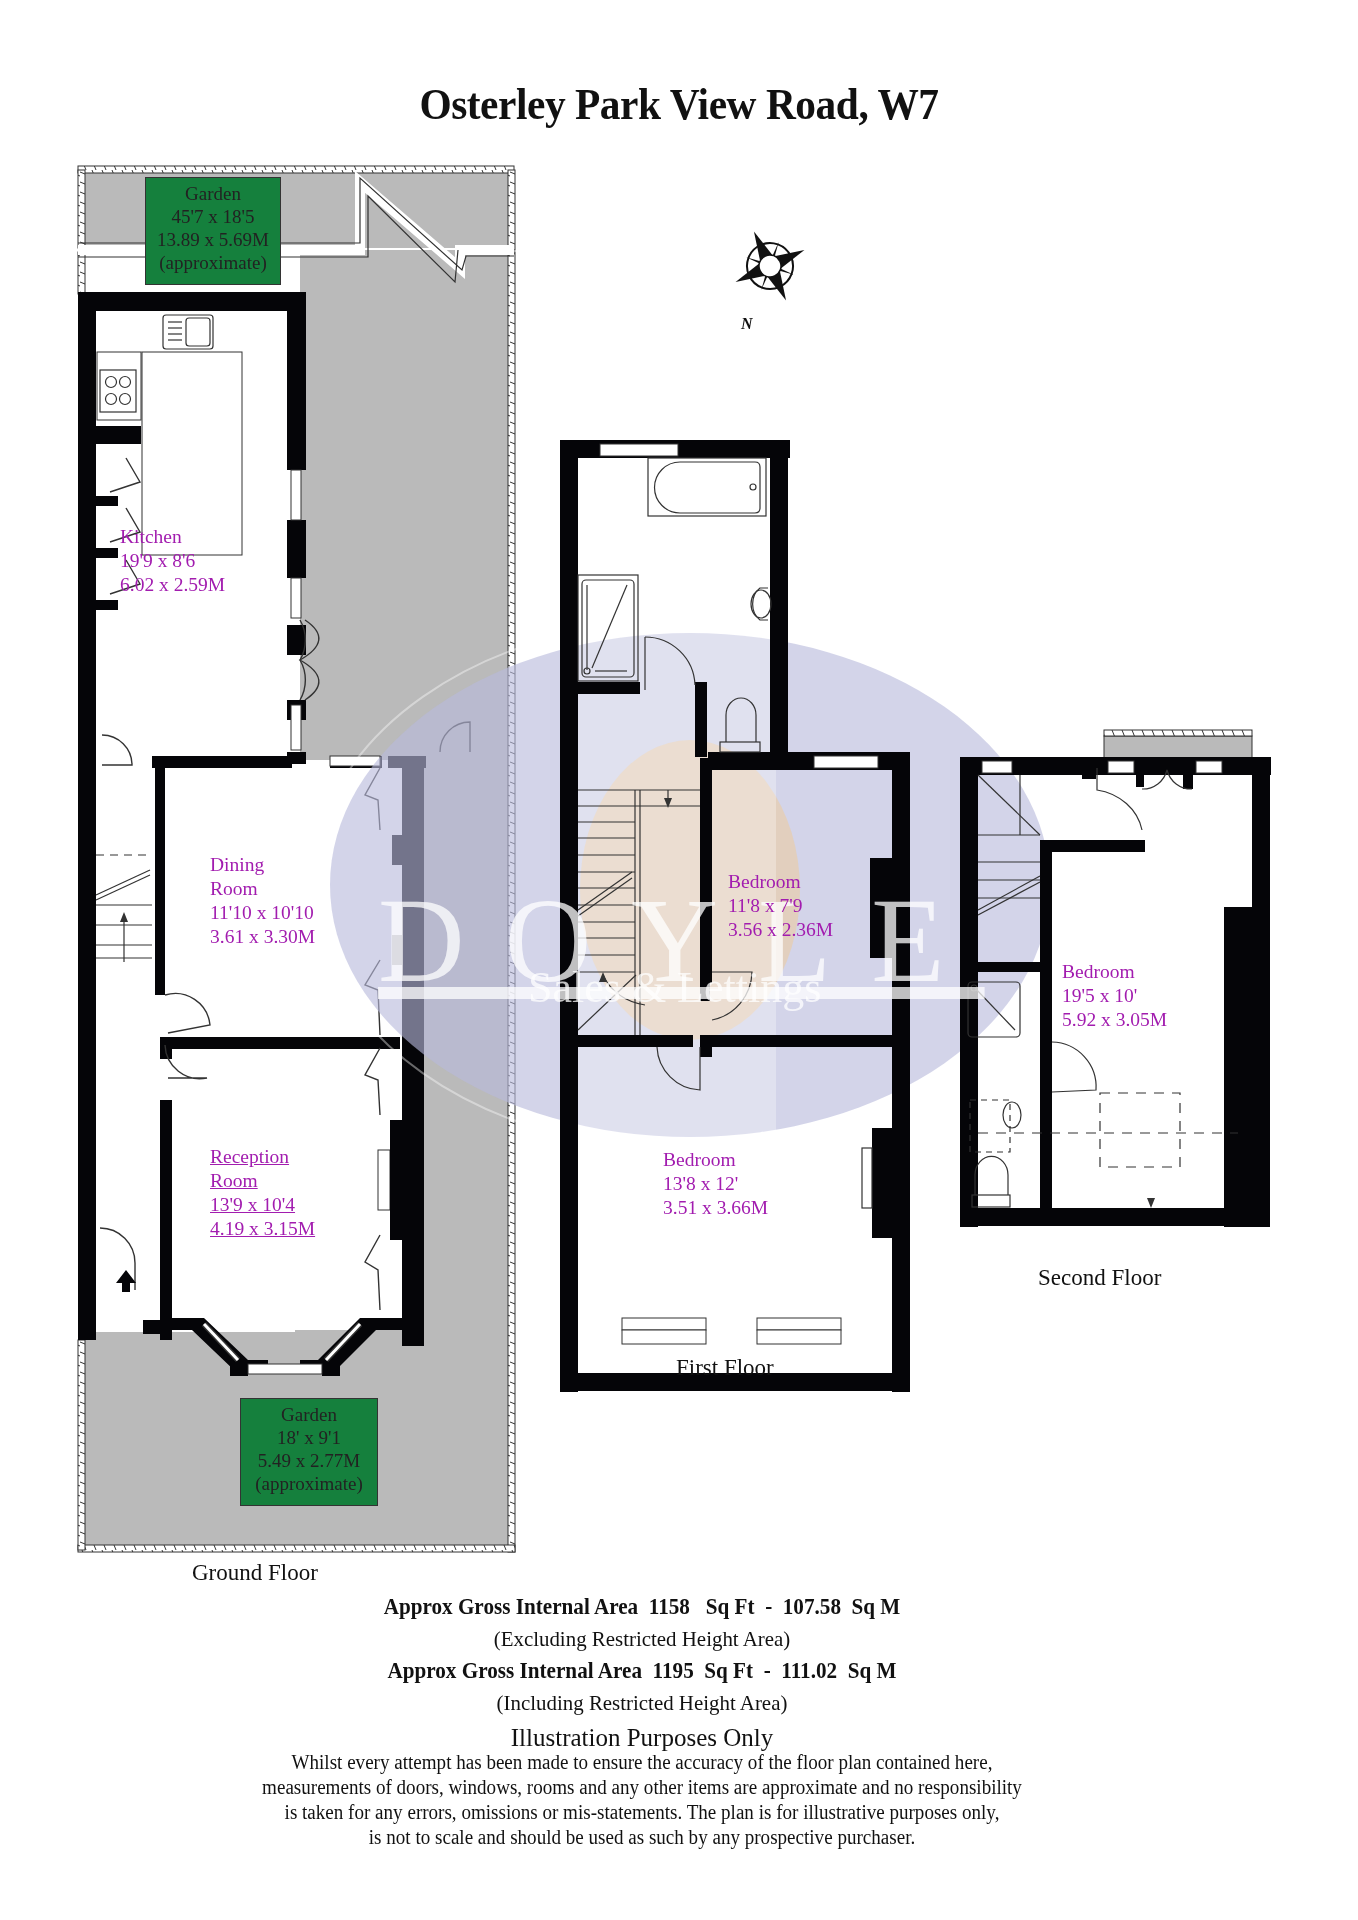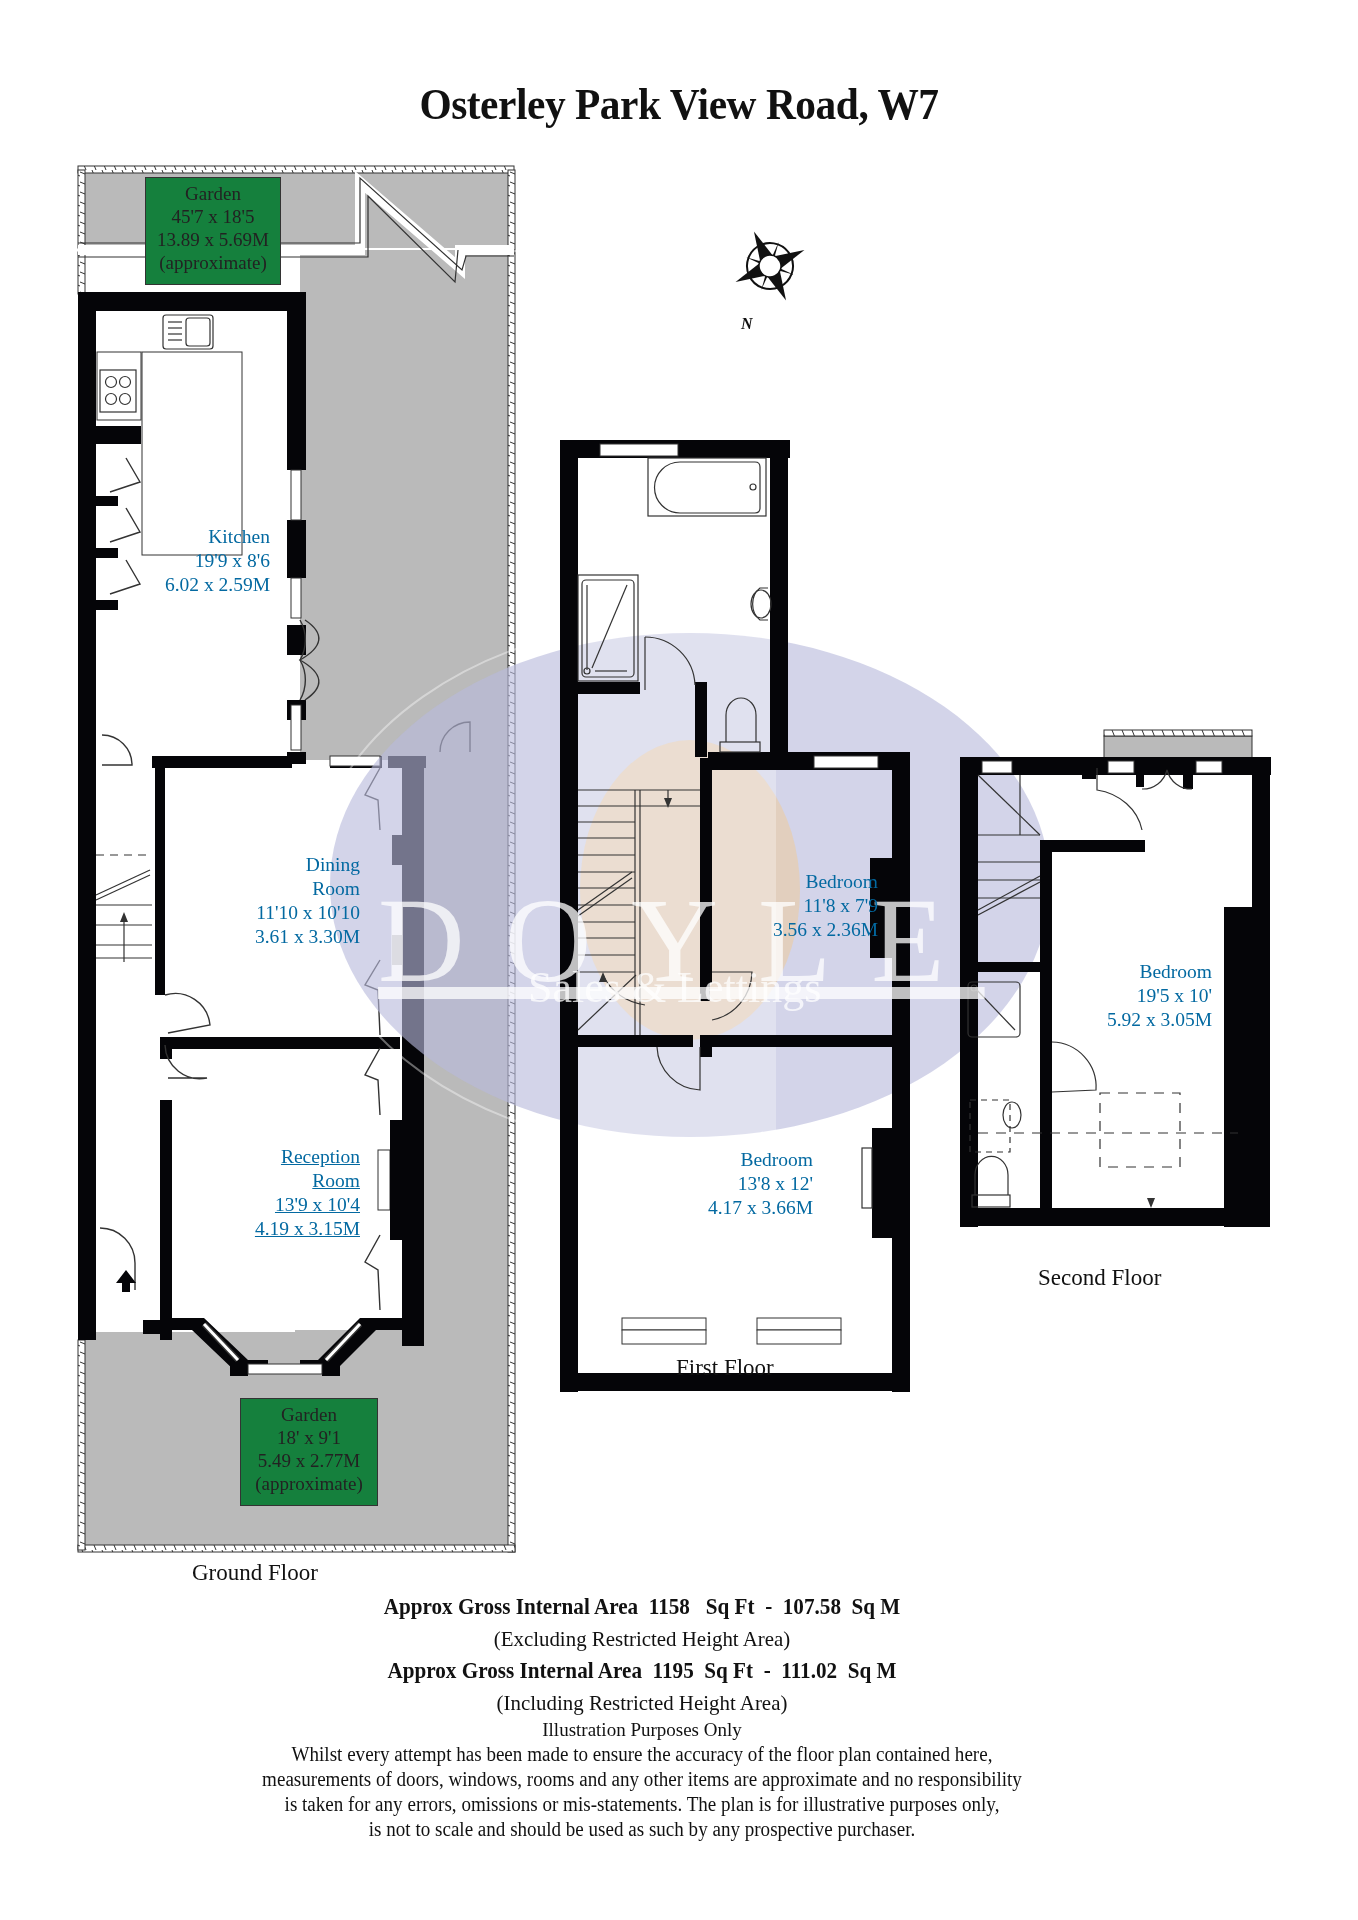--- a/index.html
+++ b/index.html
@@ -1,28 +1,28 @@
 <!DOCTYPE html>
 <html><head>
 <meta charset="utf-8">
 <style>
   html, body { margin: 0; padding: 0; background: #ffffff; }
   body { width: 1358px; height: 1920px; position: relative; overflow: hidden; font-family: "Liberation Serif", "DejaVu Serif", serif; color: #111; }
   .title { position: absolute; left: 0; top: 78px; width: 1358px; text-align: center; font-size: 45px; font-weight: bold; letter-spacing: -0.5px; transform: scaleX(0.92); }
   svg.plan { position: absolute; left: 0; top: 0; }
-  .lbl { position: absolute; text-align: right; font-size: 19.5px; line-height: 24px; color: #0369a1; }
+  .lbl { position: absolute; text-align: left; font-size: 19.5px; line-height: 24px; color: #a21caf; }
   .lbl span { display: block; white-space: nowrap; }
   .gbox { position: absolute; background: #15803d; border: 1.5px solid #333; text-align: center; font-size: 19px; line-height: 23px; color: #222; box-sizing: border-box; padding-top: 4px; }
   .gbox span { display: block; white-space: nowrap; }
   .floor-lbl { position: absolute; font-size: 23px; color: #111; white-space: nowrap; }
   .north { position: absolute; font-size: 16px; font-style: italic; font-weight: bold; }
   .area { position: absolute; left: 0; width: 1284px; text-align: center; }
   .area .b { font-size: 23px; font-weight: bold; display: block; line-height: 34px; transform: scaleX(0.92); }
   .area .n { font-size: 22px; display: block; line-height: 30px; transform: scaleX(0.95); }
-  .area .s { font-size: 19px; display: block; line-height: 24px; }
+  .area .s { font-size: 25px; display: block; line-height: 24px; margin-top: 8px; }
   .area .d { font-size: 20.5px; display: block; line-height: 25px; transform: scaleX(0.93); }
   .wm-text { position: absolute; color: rgba(255,255,255,0.75); font-family: "Liberation Serif", serif; white-space: nowrap; }
 </style>
 </head>
 <body>
 
 <div class="title">Osterley Park View Road, W7</div>
 
 <svg class="plan" width="1358" height="1920" viewBox="0 0 1358 1920">
   <defs>
@@ -347,21 +347,21 @@
 <div class="floor-lbl" style="left:192px; top:1560px;">Ground Floor</div>
 
 <div class="lbl" style="left:728px; top:870px; width:150px;">
   <span>Bedroom</span>
   <span>11'8 x 7'9</span>
   <span>3.56 x 2.36M</span>
 </div>
 <div class="lbl" style="left:663px; top:1148px; width:150px;">
   <span>Bedroom</span>
   <span>13'8 x 12'</span>
-  <span>4.17 x 3.66M</span>
+  <span>3.51 x 3.66M</span>
 </div>
 <div class="floor-lbl" style="left:676px; top:1355px;">First Floor</div>
 
 <div class="lbl" style="left:1062px; top:960px; width:150px;">
   <span>Bedroom</span>
   <span>19'5 x 10'</span>
   <span>5.92 x 3.05M</span>
 </div>
 <div class="floor-lbl" style="left:1038px; top:1253px;margin-top:12px;">Second Floor</div>
 

